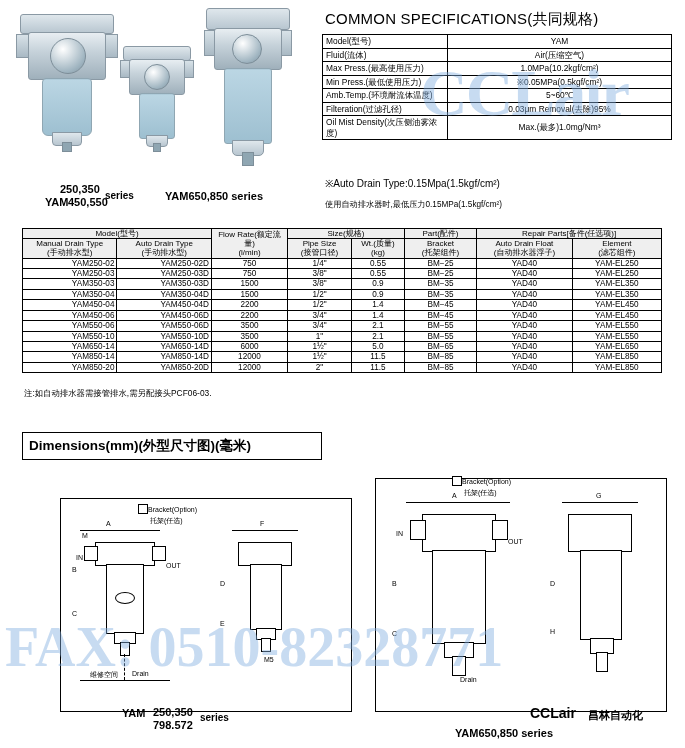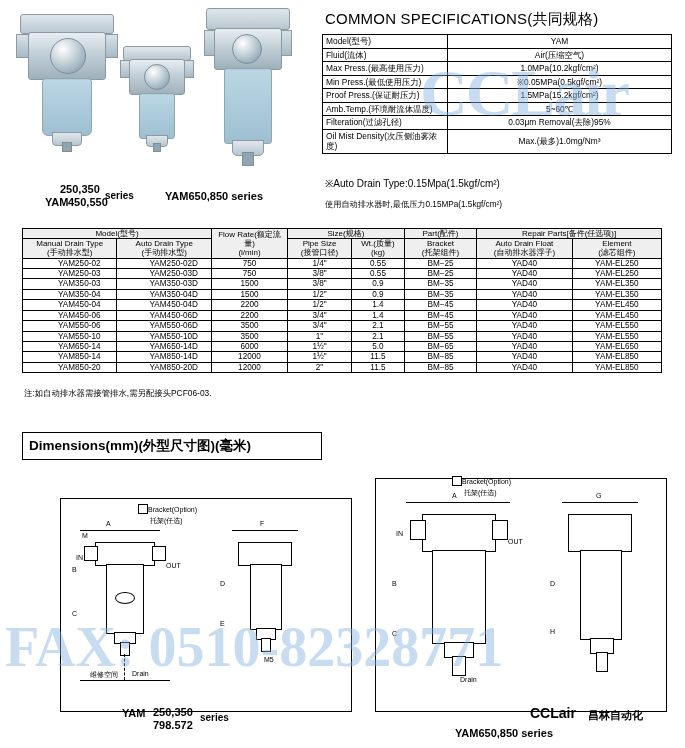--- a/index.html
+++ b/index.html
@@ -61,21 +61,21 @@
   .cap-ser{position:absolute;left:105px;top:190px;font-size:10px;font-weight:bold;}
   .cap-right{position:absolute;left:165px;top:190px;font-size:11px;font-weight:bold;}
 
   
   #model-table{
     position:absolute;left:22px;top:228px;width:640px;border-collapse:collapse;
     font-size:8.2px;background:#fff;
   }
   #model-table th,#model-table td{border:1px solid #000;padding:0 2px;line-height:1.15;text-align:center;}
   #model-table th{background:#efefef;font-weight:normal;font-size:8px;}
-  #model-table td.mdl{text-align:center;padding-left:21px;}
+  #model-table td.mdl{text-align:right;padding-left:21px;}
   .note{position:absolute;left:24px;top:388px;font-size:8.4px;}
 
   
   #dim-box{
     position:absolute;left:22px;top:432px;width:298px;height:26px;
     border:1px solid #000;background:#fff;
   }
   #dim-box span{
     display:block;padding:4px 6px;font-size:13.5px;font-weight:bold;
   }
@@ -150,24 +150,20 @@
       <td class="k">Fluid(流体)</td>
       <td class="v">Air(压缩空气)</td>
     </tr>
     <tr>
       <td class="k">Max Press.(最高使用压力)</td>
       <td class="v">1.0MPa(10.2kgf/cm²)</td>
     </tr>
     <tr>
       <td class="k">Min Press.(最低使用压力)</td>
       <td class="v">※0.05MPa(0.5kgf/cm²)</td>
-    </tr>
-    <tr>
-      <td class="k">Proof Press.(保证耐压力)</td>
-      <td class="v">1.5MPa(15.2kgf/cm²)</td>
     </tr>
     <tr>
       <td class="k">Amb.Temp.(环境耐流体温度)</td>
       <td class="v">5~60℃</td>
     </tr>
     <tr>
       <td class="k">Filteration(过滤孔径)</td>
       <td class="v">0.03μm Removal(去除)95%</td>
     </tr>
     <tr>

